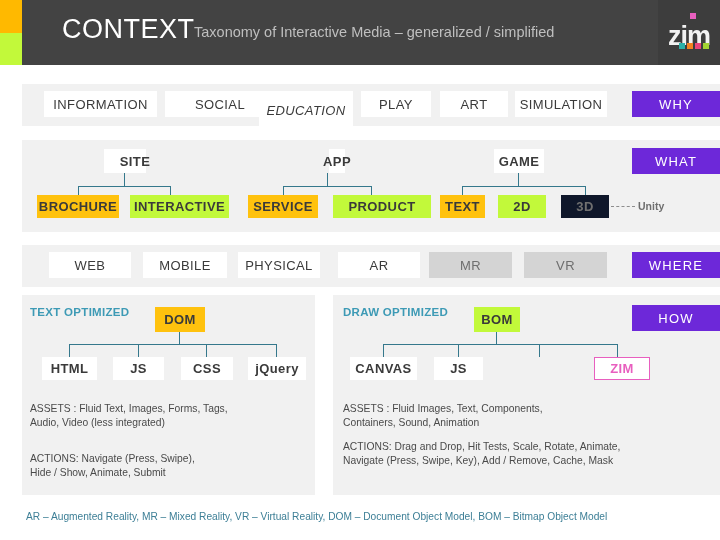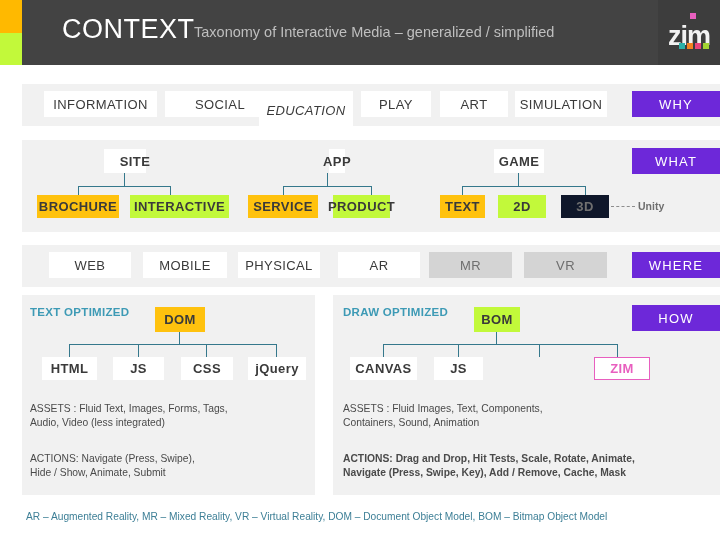--- a/index.html
+++ b/index.html
@@ -163,21 +163,21 @@
   <div class="ln lnv" style="left:170px; top:186px; height:10px;"></div>
   <div class="cell orange" style="left:37px;  top:195px; width:82px; height:23px;">BROCHURE</div>
   <div class="cell green" style="left:130px; top:195px; width:99px; height:23px;">INTERACTIVE</div>
 
   <div class="cell bold" style="left:308px; top:149px; width:16px; height:24px;margin-left:21px;">APP</div>
   <div class="ln lnv" style="left:327px; top:173px; height:14px;"></div>
   <div class="ln lnh" style="left:283px; top:186px; width:89px;"></div>
   <div class="ln lnv" style="left:283px; top:186px; height:10px;"></div>
   <div class="ln lnv" style="left:371px; top:186px; height:10px;"></div>
   <div class="cell orange" style="left:248px; top:195px; width:70px; height:23px;">SERVICE</div>
-  <div class="cell green" style="left:333px; top:195px; width:57px; height:23px;">PRODUCT</div>
+  <div class="cell green" style="left:333px; top:195px; width:98px; height:23px;">PRODUCT</div>
 
   <div class="cell bold" style="left:494px; top:149px; width:50px; height:24px;">GAME</div>
   <div class="ln lnv" style="left:518px; top:173px; height:14px;"></div>
   <div class="ln lnh" style="left:462px; top:186px; width:124px;"></div>
   <div class="ln lnv" style="left:462px; top:186px; height:10px;"></div>
   <div class="ln lnv" style="left:585px; top:186px; height:10px;"></div>
   <div class="cell orange" style="left:440px; top:195px; width:45px; height:23px;">TEXT</div>
   <div class="cell green" style="left:498px; top:195px; width:48px; height:23px;">2D</div>
   <div class="cell grey-node" style="left:561px; top:195px; width:48px; height:23px;">3D</div>
 
@@ -238,21 +238,21 @@
 
   <div class="cell bold" style="left:350px; top:357px; width:67px; height:23px;">CANVAS</div>
   <div class="cell bold" style="left:434px; top:357px; width:49px; height:23px;">JS</div>
   <div class="cell zimbox" style="left:594px; top:357px; width:56px; height:23px;">ZIM</div>
 
   <div class="para" style="left:343px; top:402px; width:370px;">
     <span>ASSETS : </span><span>Fluid Images,  Text,  Components,</span><br>
     <span>Containers,  Sound,  Animation</span>
   </div>
 
-  <div class="para" style="left:343px; top:452px; width:375px;font-weight:bold;">
+  <div class="para" style="left:343px; top:440px; width:375px;">
     <span>ACTIONS: </span><span>Drag and Drop, Hit Tests, Scale, Rotate, Animate,</span><br>
     <span>Navigate (Press, Swipe, Key),  Add / Remove,  Cache,  Mask</span>
   </div>
 
   <div class="tab" style="left:632px; top:305px; width:88px; height:26px;">HOW</div>
 
   <div class="footer-note">AR – Augmented Reality,  MR – Mixed Reality,  VR – Virtual Reality,  DOM – Document Object Model,  BOM – Bitmap Object Model</div>
 
 </div>
 

